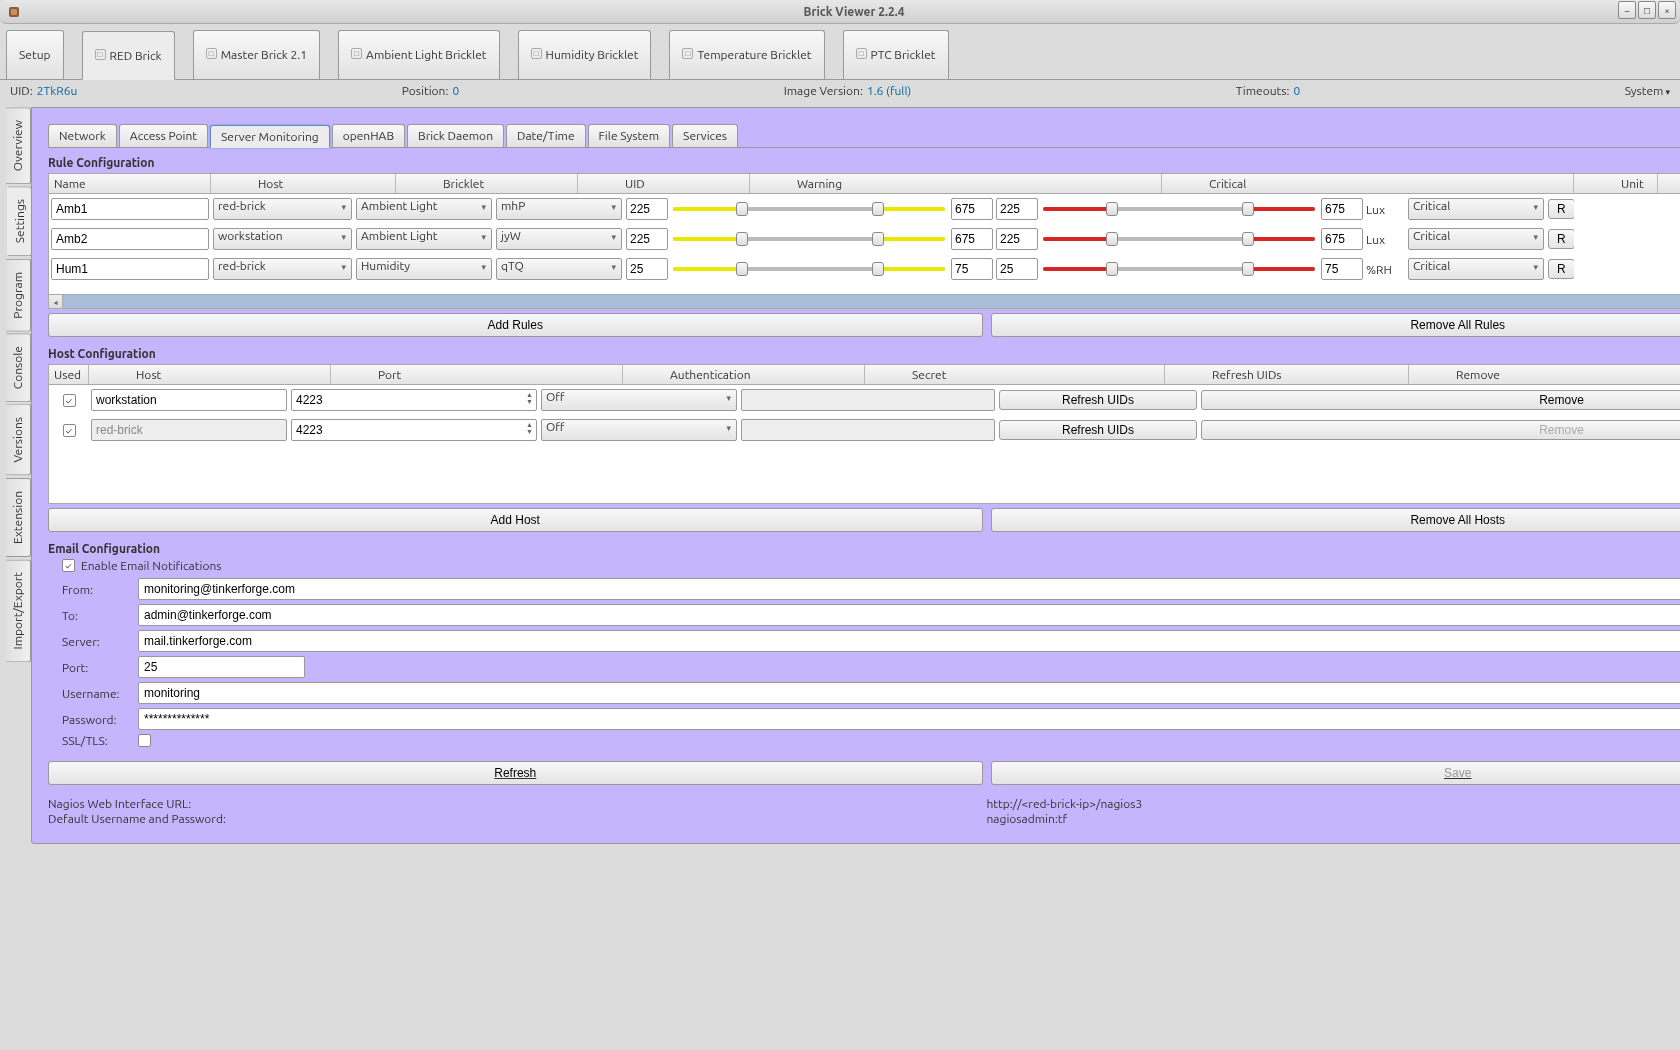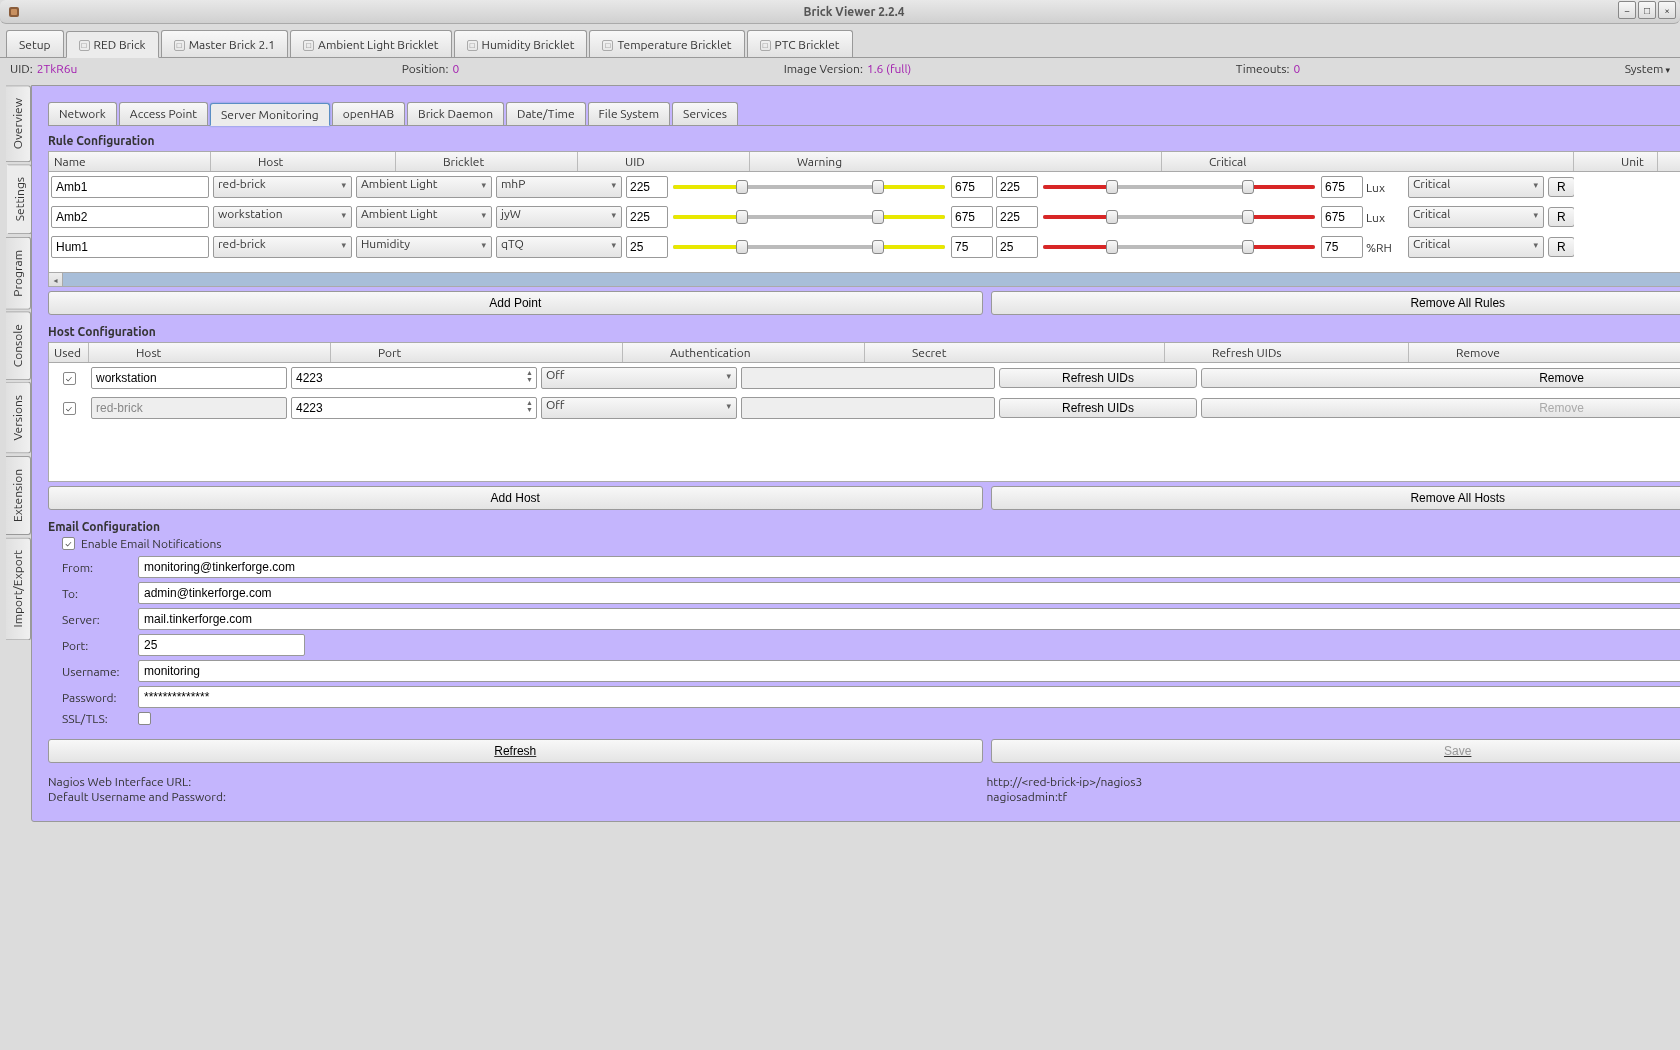--- a/index.html
+++ b/index.html
@@ -49,29 +49,29 @@
   display: flex; align-items: center; justify-content: center;
   cursor: pointer;
 }
 .main-tabs {
   display: flex;
   padding: 6px 6px 0 6px;
   background: #dcdcdc;
   border-bottom: 1px solid #999;
 }
 .main-tab {
-  padding: 6px 12px;
+  padding: 17px 12px;
   border: 1px solid #999;
   border-bottom: none;
   background: linear-gradient(#f8f8f8,#e2e2e2);
-  margin-right: 2px;
+  margin-right: 18px;
   border-radius: 3px 3px 0 0;
   cursor: pointer;
   color: #333;
-  display: flex; align-items: flex-end; gap: 4px;
+  display: flex; align-items: flex-start; gap: 4px;
 }
 .main-tab.active {
   background: #ececec;
   border-bottom: 1px solid #ececec;
   position: relative;
   top: 1px;
 }
 .tab-close-icon {
   width: 11px; height: 11px;
   border: 1px solid #aaa;
@@ -83,21 +83,21 @@
 .info-bar {
   display: flex;
   padding: 4px 10px;
   background: #dcdcdc;
   font-size: 12px;
   align-items: center;
   justify-content: space-between;
 }
 .info-bar .grp { display: inline-flex; gap: 4px; }
 .info-bar .lbl { color: #333; }
-.info-bar .val { color: #a21caf; }
+.info-bar .val { color: #0369a1; }
 .system-link { color: #333; cursor: pointer; }
 .system-link:after { content: "▾"; font-size: 9px; margin-left: 2px; }
 
 .content-area {
   padding: 6px;
   display: flex;
 }
 .side-tabs {
   display: flex;
   flex-direction: column;
@@ -601,21 +601,21 @@
         <div class="vscroll">
             <div class="thumb" style="top:0;height:60%"></div>
           </div>
         <div class="hscroll" style="position:absolute;bottom:0;left:0;right:0;">
           <div class="arrow">◂</div>
           <div class="track"></div>
           <div class="arrow">▸</div>
         </div>
       </div>
       <div class="btn-row">
-        <button class="btn">Add Point</button>
+        <button class="btn">Add Rules</button>
         <button class="btn">Remove All Rules</button>
       </div>
 
       <div class="section-title" style="margin-top:10px;">Host Configuration</div>
       <div class="table-wrap" style="height:140px;">
         <div class="table-header">
           <div class="th" style="width:40px">Used</div>
           <div class="th" style="width:200px">Host</div>
           <div class="th" style="width:250px">Port</div>
           <div class="th" style="width:200px">Authentication</div>

